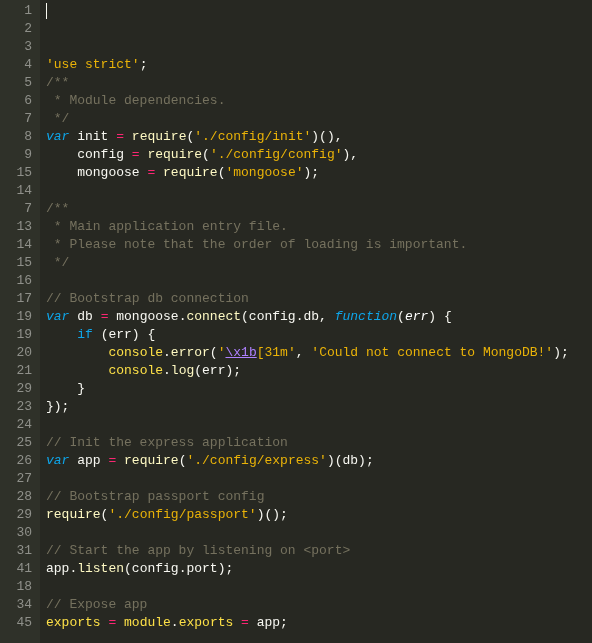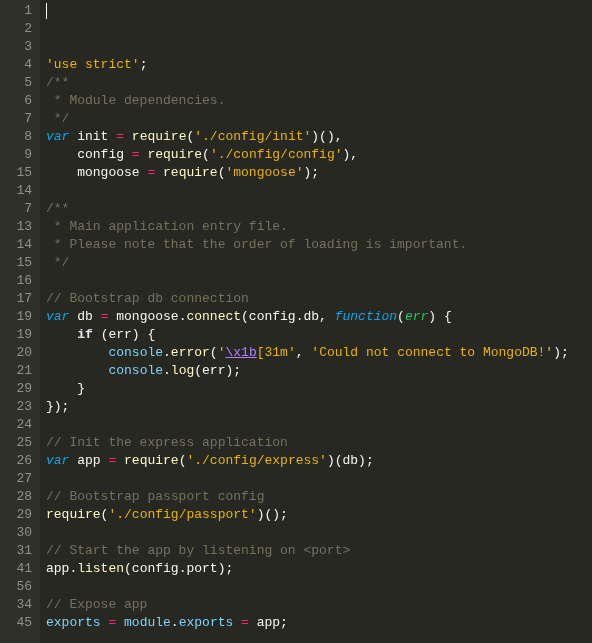--- a/index.html
+++ b/index.html
@@ -40,27 +40,27 @@
   position: absolute;
   width: 1px;
   height: 16px;
   background: #f8f8f0;
   top: 3px;
   left: 6px;
 }
 .s-str { color: #eab308; }
 .s-comment { color: #75715e; }
 .s-kw { color: #0ea5e9; font-style: italic; }
-.s-storage { color: #e5e5e5; font-weight: bold; }
+.s-storage { color: #0ea5e9; }
 .s-func { color: #fef9c3; }
 .s-const { color: #ae81ff; text-decoration: underline; }
-.s-param { color: #22c55e; font-style: italic; margin-top: 33px; }
+.s-param { color: #ffffff; font-style: italic; margin-top: 33px; }
 .s-op { color: #f92672; }
 .s-plain { color: #f8f8f2; }
-.s-support { color: #7dd3fc; }
+.s-support { color: #fde047; }
 </style>
 </head>
 <body>
 
 <div class="editor">
   <div class="gutter">
       <span class="ln">1</span>
       <span class="ln">2</span>
       <span class="ln">3</span>
       <span class="ln">4</span>
@@ -85,20 +85,20 @@
       <span class="ln">23</span>
       <span class="ln">24</span>
       <span class="ln">25</span>
       <span class="ln">26</span>
       <span class="ln">27</span>
       <span class="ln">28</span>
       <span class="ln">29</span>
       <span class="ln">30</span>
       <span class="ln">31</span>
       <span class="ln">41</span>
-      <span class="ln">56</span>
+      <span class="ln">18</span>
       <span class="ln">34</span>
       <span class="ln">45</span>
     </div>
   <div class="code">
     <span class="cursor"></span>
   <span class="line"><span class="s-str">'use strict'</span><span class="s-plain">;</span></span><span class="line"><span class="s-comment">/**</span></span><span class="line"><span class="s-comment"> * Module dependencies.</span></span><span class="line"><span class="s-comment"> */</span></span><span class="line"><span class="s-kw">var</span><span class="s-plain"> init </span><span class="s-op">=</span><span class="s-plain"> </span><span class="s-func">require</span><span class="s-plain">(</span><span class="s-str">'./config/init'</span><span class="s-plain">)(),</span></span><span class="line"><span class="s-plain">    config </span><span class="s-op">=</span><span class="s-plain"> </span><span class="s-func">require</span><span class="s-plain">(</span><span class="s-str">'./config/config'</span><span class="s-plain">),</span></span><span class="line"><span class="s-plain">    mongoose </span><span class="s-op">=</span><span class="s-plain"> </span><span class="s-func">require</span><span class="s-plain">(</span><span class="s-str">'mongoose'</span><span class="s-plain">);</span></span><span class="line"></span><span class="line"><span class="s-comment">/**</span></span><span class="line"><span class="s-comment"> * Main application entry file.</span></span><span class="line"><span class="s-comment"> * Please note that the order of loading is important.</span></span><span class="line"><span class="s-comment"> */</span></span><span class="line"></span><span class="line"><span class="s-comment">// Bootstrap db connection</span></span><span class="line"><span class="s-kw">var</span><span class="s-plain"> db </span><span class="s-op">=</span><span class="s-plain"> mongoose.</span><span class="s-func">connect</span><span class="s-plain">(config.db, </span><span class="s-kw">function</span><span class="s-plain">(</span><span class="s-param">err</span><span class="s-plain">) {</span></span><span class="line"><span class="s-plain">    </span><span class="s-storage">if</span><span class="s-plain"> (err) {</span></span><span class="line"><span class="s-plain">        </span><span class="s-support">console</span><span class="s-plain">.</span><span class="s-func">error</span><span class="s-plain">(</span><span class="s-str">'</span><span class="s-const">\x1b</span><span class="s-str">[31m'</span><span class="s-plain">, </span><span class="s-str">'Could not connect to MongoDB!'</span><span class="s-plain">);</span></span><span class="line"><span class="s-plain">        </span><span class="s-support">console</span><span class="s-plain">.</span><span class="s-func">log</span><span class="s-plain">(err);</span></span><span class="line"><span class="s-plain">    }</span></span><span class="line"><span class="s-plain">});</span></span><span class="line"></span><span class="line"><span class="s-comment">// Init the express application</span></span><span class="line"><span class="s-kw">var</span><span class="s-plain"> app </span><span class="s-op">=</span><span class="s-plain"> </span><span class="s-func">require</span><span class="s-plain">(</span><span class="s-str">'./config/express'</span><span class="s-plain">)(db);</span></span><span class="line"></span><span class="line"><span class="s-comment">// Bootstrap passport config</span></span><span class="line"><span class="s-func">require</span><span class="s-plain">(</span><span class="s-str">'./config/passport'</span><span class="s-plain">)();</span></span><span class="line"></span><span class="line"><span class="s-comment">// Start the app by listening on &lt;port&gt;</span></span><span class="line"><span class="s-plain">app.</span><span class="s-func">listen</span><span class="s-plain">(config.port);</span></span><span class="line"></span><span class="line"><span class="s-comment">// Expose app</span></span><span class="line"><span class="s-support">exports</span><span class="s-plain"> </span><span class="s-op">=</span><span class="s-plain"> </span><span class="s-support">module</span><span class="s-plain">.</span><span class="s-support">exports</span><span class="s-plain"> </span><span class="s-op">=</span><span class="s-plain"> app;</span></span><span class="line"></span></div>
 </div>
 
 </body></html>

